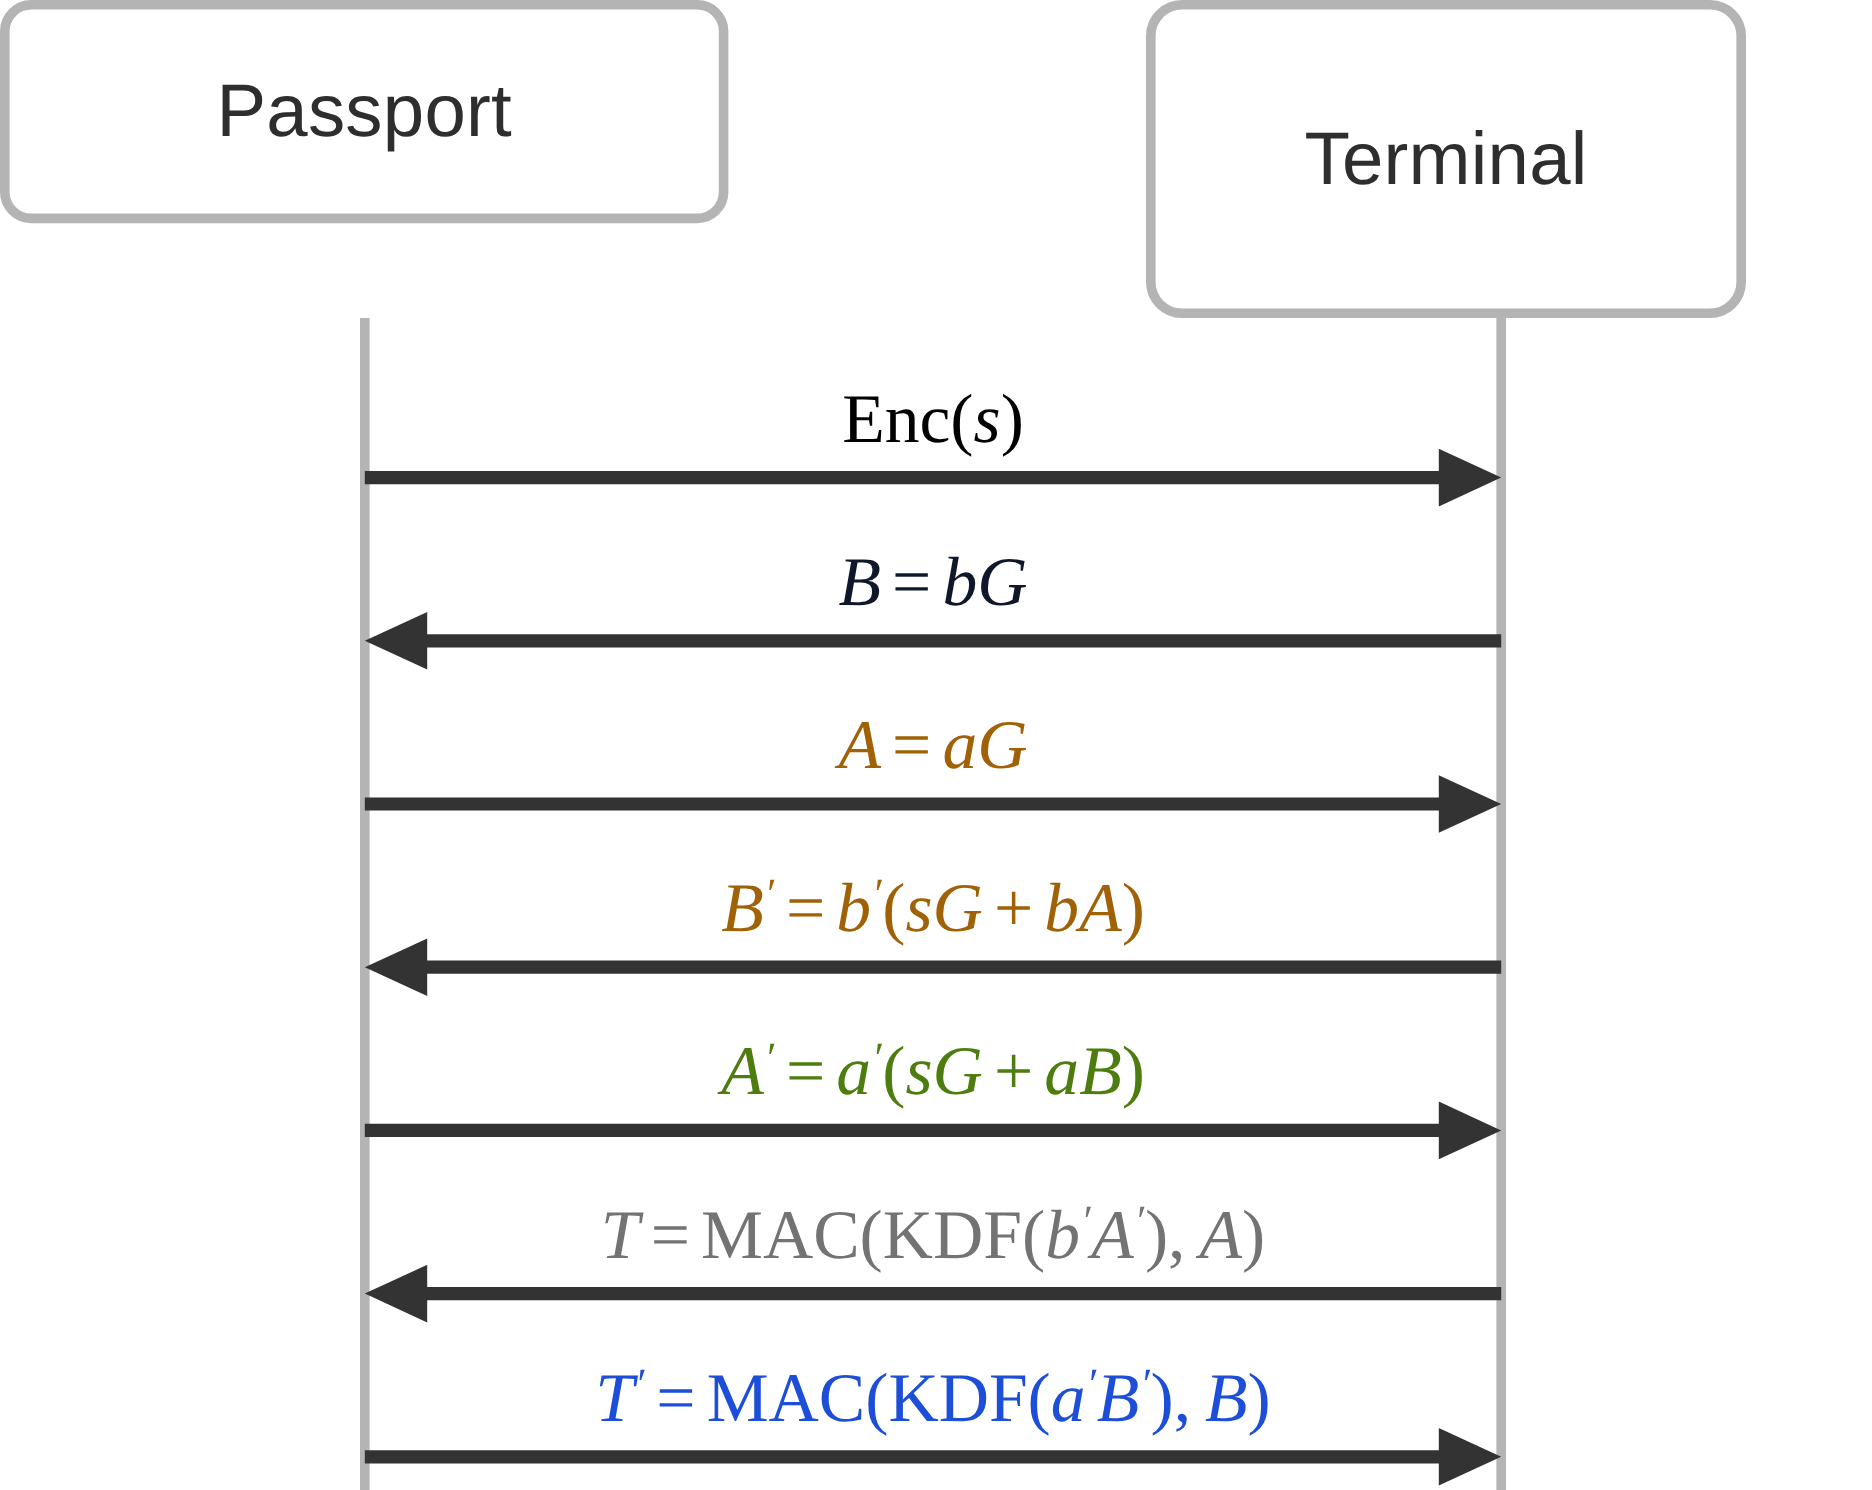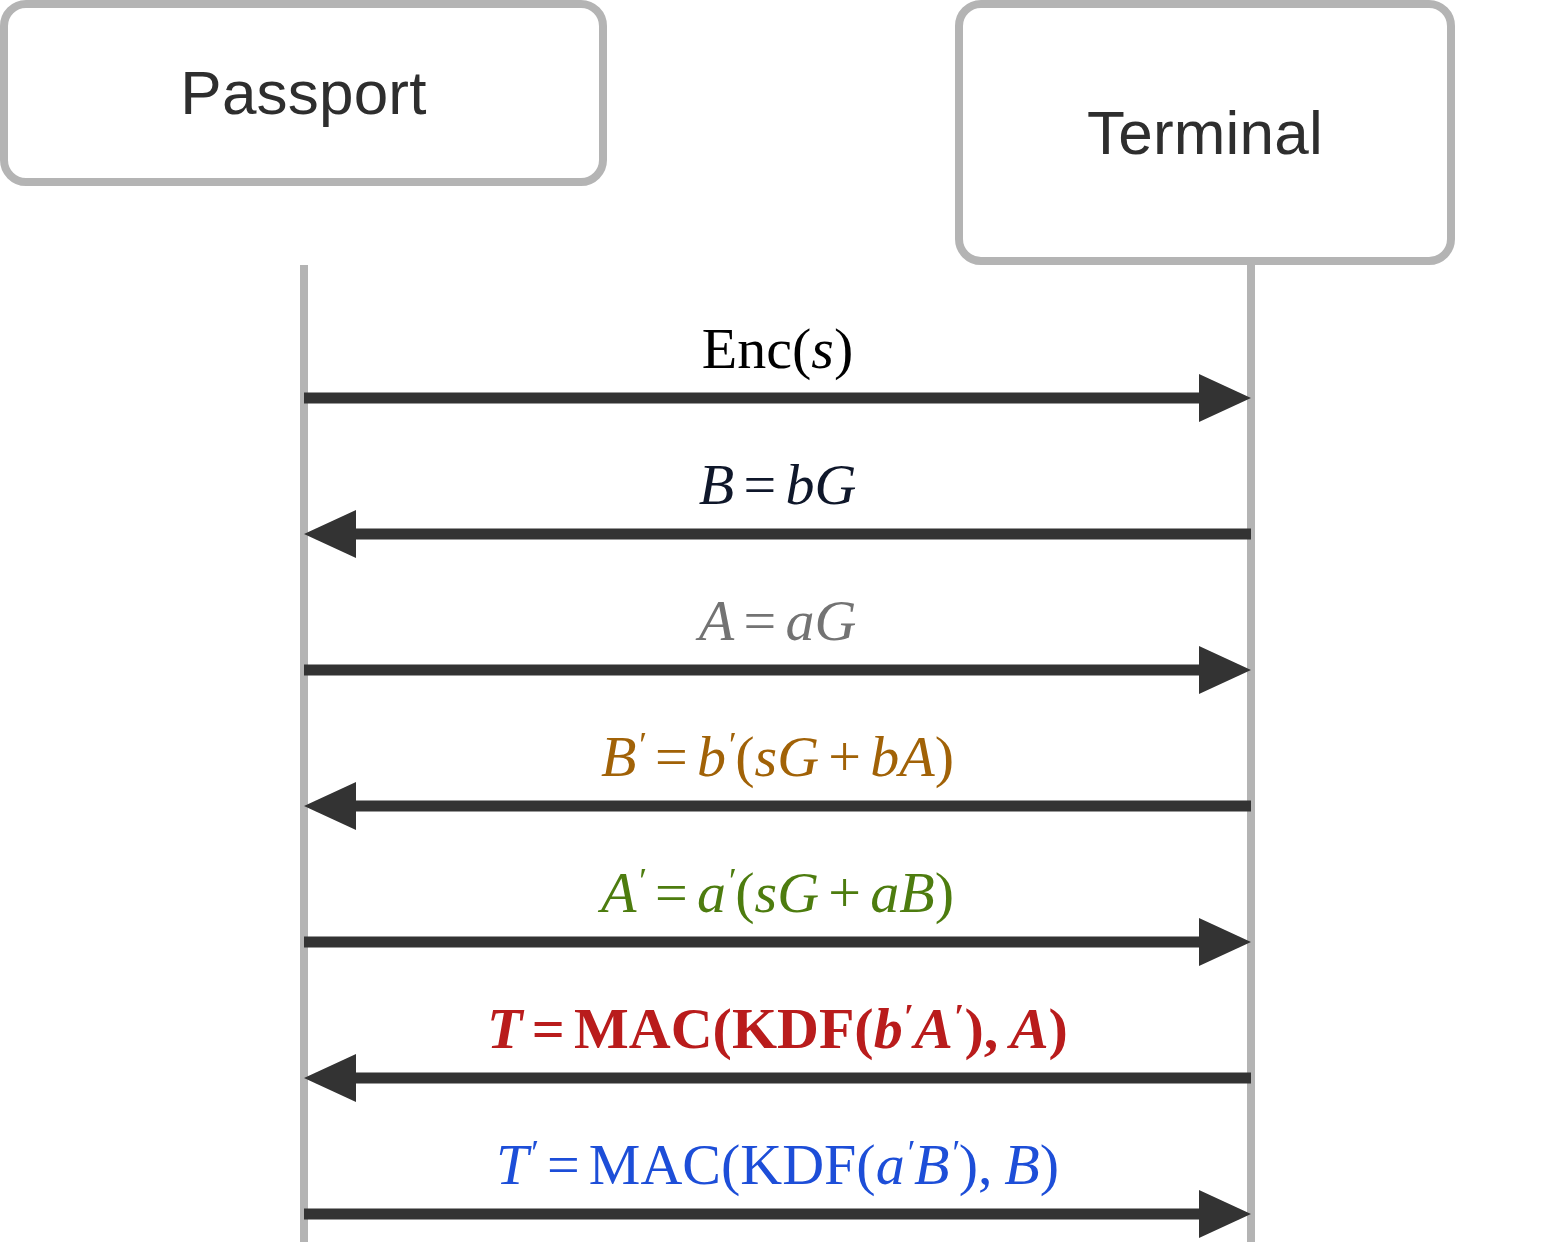--- a/index.html
+++ b/index.html
@@ -91,21 +91,21 @@
 </style>
 </head>
 <body>
 
 <div id="canvas">
 
   <div class="participant-box" id="box-passport" style="left: 0px; top: 0px; width: 607px; height: 186px; border-color: rgb(180, 180, 180);">
     <span class="participant-label">Passport</span>
   </div>
 
-  <div class="participant-box" id="box-terminal" style="left: 955px; top: 0px; width: 500px; height: 265px; border-color: rgb(180, 180, 180);">
+  <div class="participant-box" id="box-terminal" style="left: 955px; top: 0px; width: 500px; height: 265px; border-color: rgb(180, 180, 180); border-radius: 30px;">
     <span class="participant-label">Terminal</span>
   </div>
 
   <div class="lifeline" id="lifeline-passport" style="left: 300px; top: 265px; height: 977px; background: rgb(180, 180, 180);"></div>
   <div class="lifeline" id="lifeline-terminal" style="left: 1247px; top: 265px; height: 977px; background: rgb(180, 180, 180);"></div>
 
   <div class="message" id="msg-1" style="left: 304px; width: 947px; top: 398px;">
     <div class="msg-label" style="top: -78px; color: rgb(0, 0, 0);"><span class="mr">Enc(</span><span class="mi">s</span><span class="mr">)</span></div>
     <div class="msg-arrow" style="top: -20px;">
         <svg viewBox="0 0 947 40" preserveAspectRatio="none">
@@ -117,21 +117,21 @@
   <div class="message" id="msg-2" style="left: 304px; width: 947px; top: 534px;">
     <div class="msg-label" style="top: -78px; color: #0f172a;"><span class="mi">B</span><span class="mo">=</span><span class="mi">bG</span></div>
     <div class="msg-arrow" style="top: -20px;">
         <svg viewBox="0 0 947 40" preserveAspectRatio="none">
           <path d="M 947 14.5 L 52 14.5 L 52 -4 L 0 20 L 52 44 L 52 25.5 L 947 25.5 Z" fill="#333333"></path>
         </svg>
       </div>
   </div>
 
   <div class="message" id="msg-3" style="left: 304px; width: 947px; top: 670px;">
-    <div class="msg-label" style="top: -78px; color: #737373;"><span class="mi">A</span><span class="mo">=</span><span class="mi">aG</span></div>
+    <div class="msg-label" style="top: -78px; color: #a16207;"><span class="mi">A</span><span class="mo">=</span><span class="mi">aG</span></div>
     <div class="msg-arrow" style="top: -20px;">
         <svg viewBox="0 0 947 40" preserveAspectRatio="none">
           <path d="M 0 14.5 L 895 14.5 L 895 -4 L 947 20 L 895 44 L 895 25.5 L 0 25.5 Z" fill="#333333"></path>
         </svg>
       </div>
   </div>
 
   <div class="message" id="msg-4" style="left: 304px; width: 947px; top: 806px;">
     <div class="msg-label" style="top: -78px; color: #a16207;"><span class="mi">B</span><span class="prime">′</span><span class="mo">=</span><span class="mi">b</span><span class="prime">′</span><span class="mr">(</span><span class="mi">sG</span><span class="mo">+</span><span class="mi">bA</span><span class="mr">)</span></div>
     <div class="msg-arrow" style="top: -20px;">
@@ -144,21 +144,21 @@
   <div class="message" id="msg-5" style="left: 304px; width: 947px; top: 942px;">
     <div class="msg-label" style="top: -78px; color: #4d7c0f;"><span class="mi">A</span><span class="prime">′</span><span class="mo">=</span><span class="mi">a</span><span class="prime">′</span><span class="mr">(</span><span class="mi">sG</span><span class="mo">+</span><span class="mi">aB</span><span class="mr">)</span></div>
     <div class="msg-arrow" style="top: -20px;">
         <svg viewBox="0 0 947 40" preserveAspectRatio="none">
           <path d="M 0 14.5 L 895 14.5 L 895 -4 L 947 20 L 895 44 L 895 25.5 L 0 25.5 Z" fill="#333333"></path>
         </svg>
       </div>
   </div>
 
   <div class="message" id="msg-6" style="left: 304px; width: 947px; top: 1078px;">
-    <div class="msg-label" style="top: -78px; color: #b91c1c; font-weight: bold;"><span class="mi">T</span><span class="mo">=</span><span class="mr">MAC(KDF(</span><span class="mi">b</span><span class="prime">′</span><span class="mi">A</span><span class="prime">′</span><span class="mr">),</span> <span class="mi">A</span><span class="mr">)</span></div>
+    <div class="msg-label" style="top: -78px; color: #737373;"><span class="mi">T</span><span class="mo">=</span><span class="mr">MAC(KDF(</span><span class="mi">b</span><span class="prime">′</span><span class="mi">A</span><span class="prime">′</span><span class="mr">),</span> <span class="mi">A</span><span class="mr">)</span></div>
     <div class="msg-arrow" style="top: -20px;">
         <svg viewBox="0 0 947 40" preserveAspectRatio="none">
           <path d="M 947 14.5 L 52 14.5 L 52 -4 L 0 20 L 52 44 L 52 25.5 L 947 25.5 Z" fill="#333333"></path>
         </svg>
       </div>
   </div>
 
   <div class="message" id="msg-7" style="left: 304px; width: 947px; top: 1214px;">
     <div class="msg-label" style="top: -78px; color: #1d4ed8;"><span class="mi">T</span><span class="prime">′</span><span class="mo">=</span><span class="mr">MAC(KDF(</span><span class="mi">a</span><span class="prime">′</span><span class="mi">B</span><span class="prime">′</span><span class="mr">),</span> <span class="mi">B</span><span class="mr">)</span></div>
     <div class="msg-arrow" style="top: -20px;">

